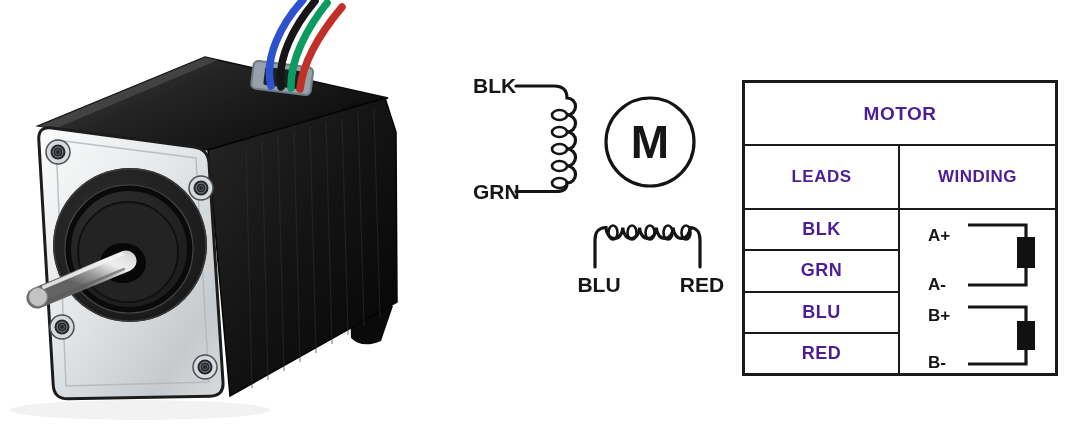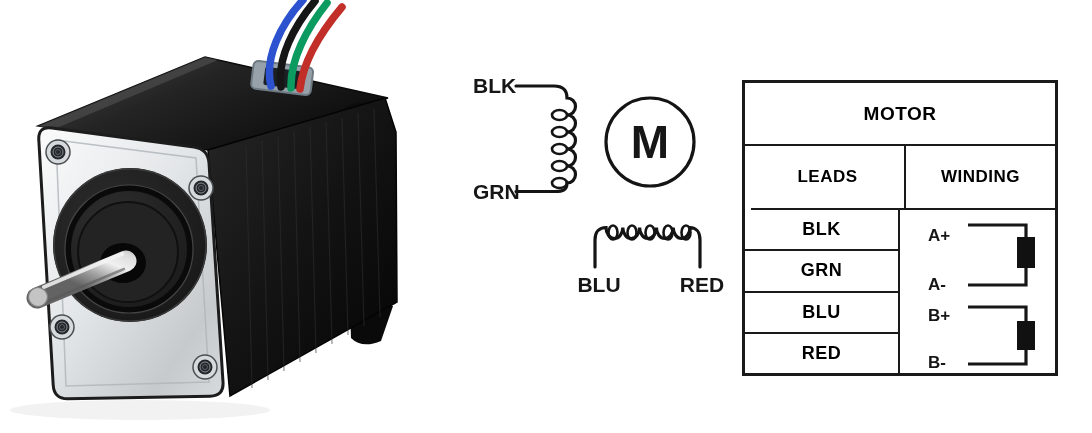--- a/index.html
+++ b/index.html
@@ -1,35 +1,35 @@
 <!DOCTYPE html>
 <html><head>
 <meta charset="utf-8">
 <style>
   html,body{margin:0;padding:0;background:#ffffff;}
   .stage{
     position:relative;width:1092px;height:433px;background:#ffffff;overflow:hidden;
-    font-family:"Liberation Sans","DejaVu Sans",sans-serif;color:#000000;text-align:right;
+    font-family:"Liberation Sans","DejaVu Sans",sans-serif;color:#4c1d95;text-align:right;
   }
   .photo-wrap{position:absolute;left:0;top:0;width:430px;height:433px;}
   .schematic-wrap{position:absolute;left:455px;top:60px;width:290px;height:250px;}
   svg text{font-family:"Liberation Sans","DejaVu Sans",sans-serif;}
 
   
   .motor-table{
     position:absolute;left:742px;top:80px;width:316px;height:296px;
     border:3px solid #1a1a1a;box-sizing:border-box;display:flex;flex-direction:column;
     background:#fff;
   }
   .t-title{
     height:61px;flex:0 0 auto;border-bottom:2px solid #1a1a1a;
     display:flex;align-items:center;justify-content:center;
     font-size:19px;font-weight:bold;letter-spacing:0.5px;
   }
-  .t-head{height:62px;flex:0 0 auto;border-bottom:2px solid #1a1a1a;display:flex;margin-left:6px;}
+  .t-head{height:62px;flex:0 0 auto;border-bottom:2px solid #1a1a1a;display:flex;}
   .t-head .cell{
     display:flex;align-items:center;justify-content:center;
     font-size:17px;font-weight:bold;letter-spacing:0.5px;
   }
   .t-head .cell.leads{width:155px;flex:0 0 auto;border-right:2px solid #1a1a1a;box-sizing:border-box;}
   .t-head .cell.winding{flex:1;border-radius:8px;}
   .t-body{flex:1;display:flex;min-height:0;}
   .leads-col{width:155px;flex:0 0 auto;border-right:2px solid #1a1a1a;box-sizing:border-box;display:flex;flex-direction:column;}
   .lead-row{
     flex:1;display:flex;align-items:center;justify-content:center;

